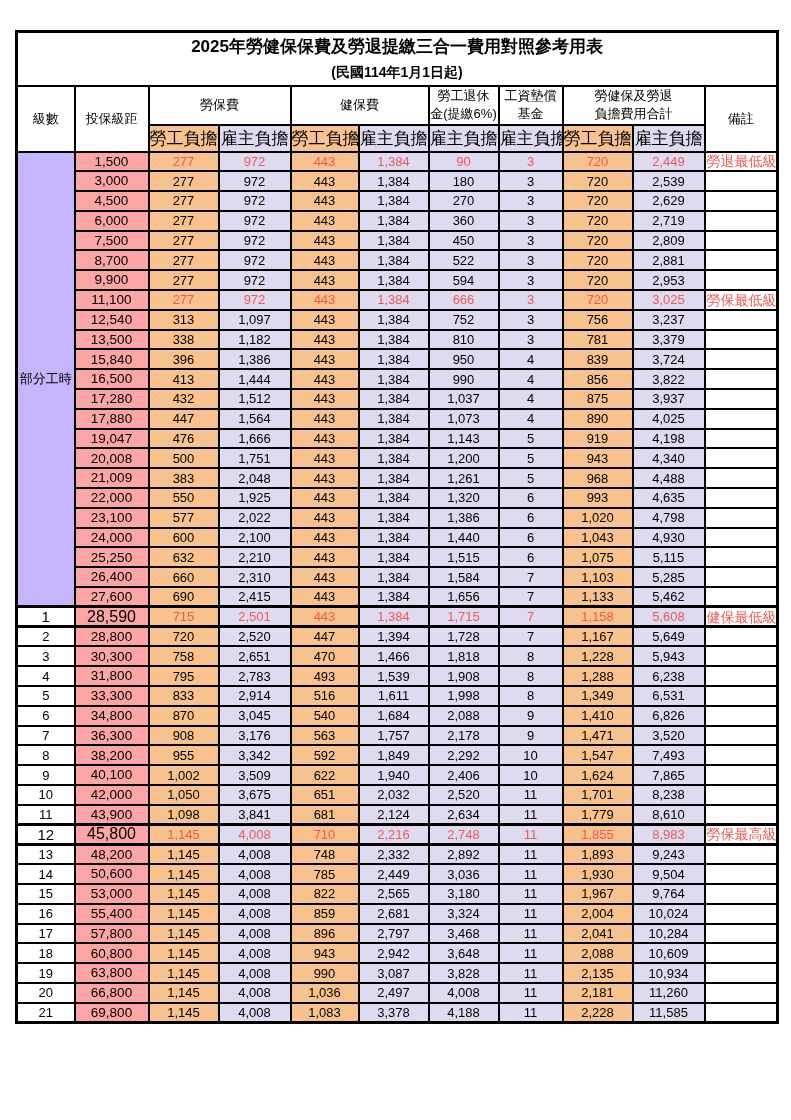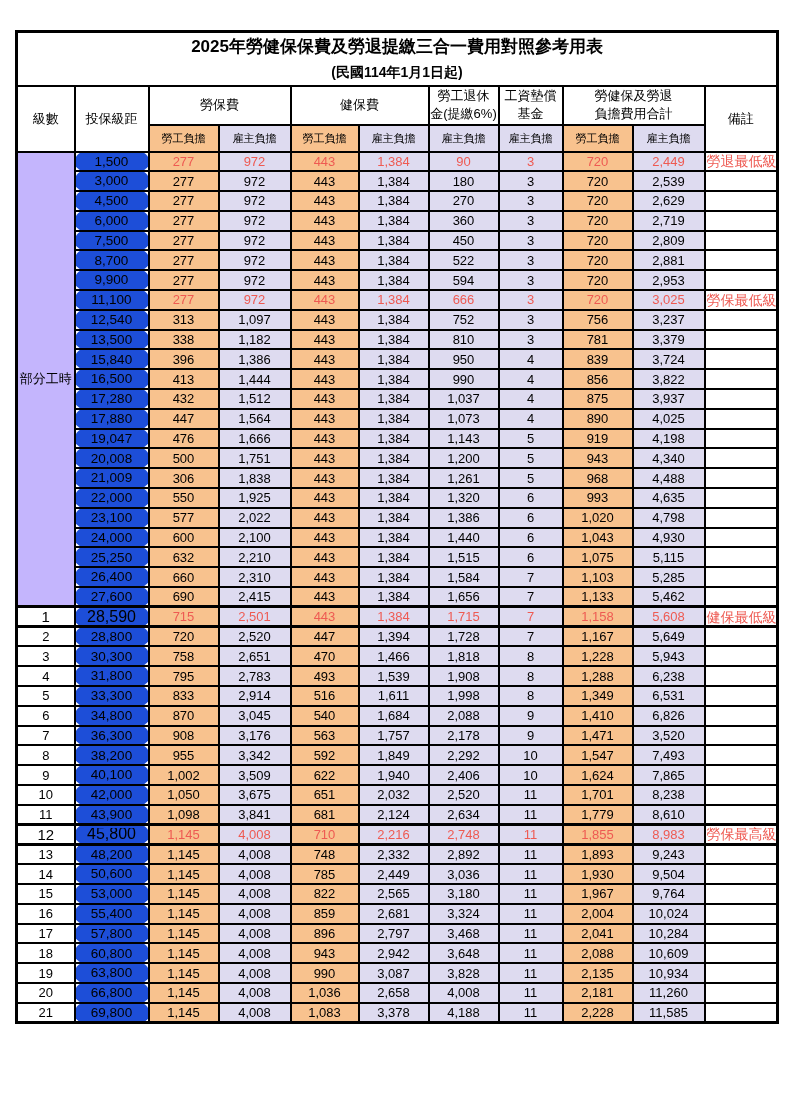--- a/index.html
+++ b/index.html
@@ -25,28 +25,28 @@
     text-align:center;vertical-align:middle;
     padding:0;overflow:hidden;white-space:nowrap;
     font-weight:normal;
   }
   
   .title-cell{height:54px;background:#fff;}
   .title-main{font-size:17px;font-weight:bold;line-height:28px;}
   .title-sub{font-size:14px;font-weight:bold;line-height:23px;text-align:center;}
   
   .hrow1 th{height:39px;font-size:13px;line-height:18px;background:#fff;}
-  .hrow2 th{height:27px;font-size:11px;}
+  .hrow2 th{height:27px;font-size:17px;}
   .c-emp{background:var(--emp-bg);}
   .c-er{background:var(--er-bg);}
   
   tbody td{height:19.8px;font-size:13px;line-height:1;}
   .group-cell{font-size:13px;background:#c4b5fd;letter-spacing:0;}
   .level-cell{font-size:13px;background:#fff;}
-  .bracket-cell{font-size:13.5px;background:#1d4ed8;border-radius:9px;}
+  .bracket-cell{font-size:13.5px;background:#fca5a5;}
   .remark-cell{font-size:14px;color:var(--red);background:#fff;padding:0 1px;margin-top:39px;}
   .red-row .val{color:var(--red);}
   .emph-row td{border-top-width:3px;border-bottom-width:3px;}
   .emph-row .level-cell{font-size:15px;}
   .emph-row .bracket-cell{font-size:16px;margin-top:31px;}
 </style>
 </head>
 <body>
 
 <div class="page">
@@ -290,22 +290,22 @@
           <td class="val c-emp">443</td>
           <td class="val c-er">1,384</td>
           <td class="val c-er">1,200</td>
           <td class="val c-er">5</td>
           <td class="val c-emp">943</td>
           <td class="val c-er">4,340</td>
           <td class="remark-cell"></td>
         </tr>
         <tr>
           <td class="bracket-cell">21,009</td>
-          <td class="val c-emp">306</td>
-          <td class="val c-er">1,838</td>
+          <td class="val c-emp">383</td>
+          <td class="val c-er">2,048</td>
           <td class="val c-emp">443</td>
           <td class="val c-er">1,384</td>
           <td class="val c-er">1,261</td>
           <td class="val c-er">5</td>
           <td class="val c-emp">968</td>
           <td class="val c-er">4,488</td>
           <td class="remark-cell"></td>
         </tr>
         <tr>
           <td class="bracket-cell">22,000</td>
@@ -625,21 +625,21 @@
           <td class="val c-emp">2,135</td>
           <td class="val c-er">10,934</td>
           <td class="remark-cell"></td>
         </tr>
         <tr>
           <td class="level-cell">20</td>
           <td class="bracket-cell">66,800</td>
           <td class="val c-emp">1,145</td>
           <td class="val c-er">4,008</td>
           <td class="val c-emp">1,036</td>
-          <td class="val c-er">2,658</td>
+          <td class="val c-er">2,497</td>
           <td class="val c-er">4,008</td>
           <td class="val c-er">11</td>
           <td class="val c-emp">2,181</td>
           <td class="val c-er">11,260</td>
           <td class="remark-cell"></td>
         </tr>
         <tr>
           <td class="level-cell">21</td>
           <td class="bracket-cell">69,800</td>
           <td class="val c-emp">1,145</td>

